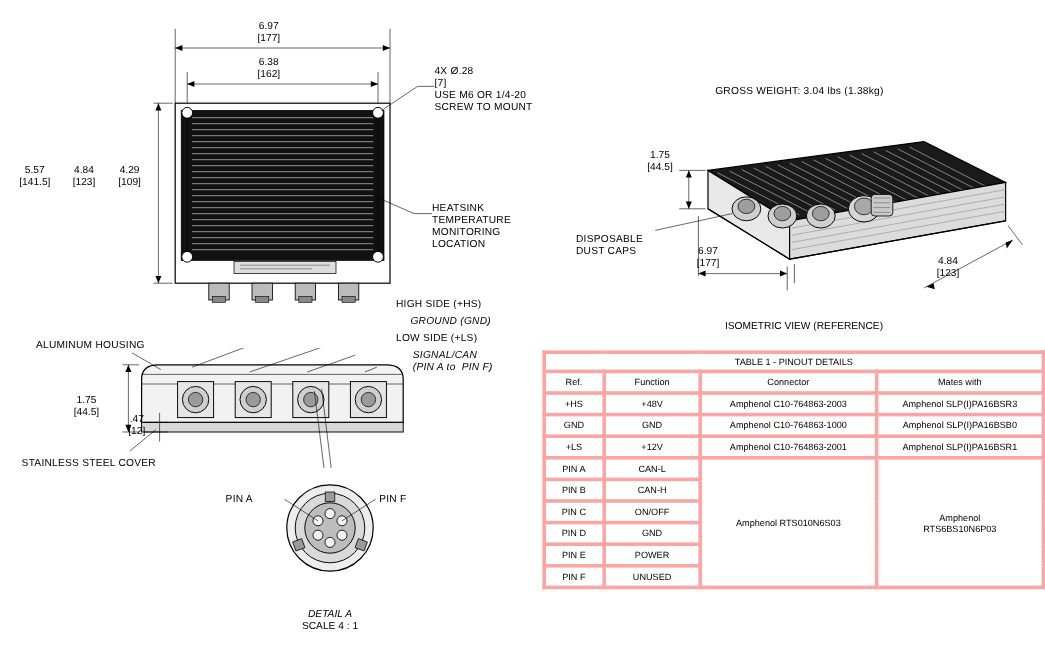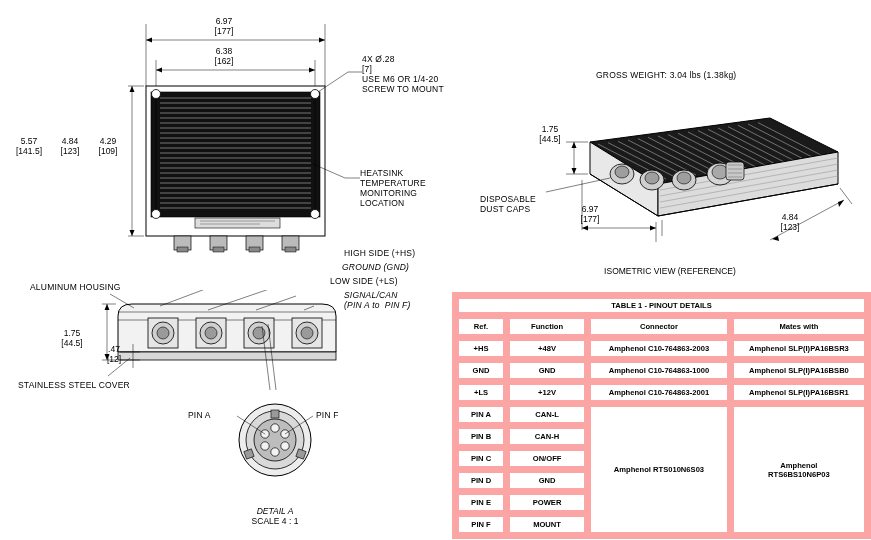--- a/index.html
+++ b/index.html
@@ -17,26 +17,26 @@
   .lbl-c{font-size:8.5px;line-height:10px;text-align:center;white-space:pre;}
   .dim{font-size:8.5px;line-height:10px;text-align:center;white-space:pre;}
   svg{display:block;}
   
   table.pinout{
     border-collapse:collapse;
     font-size:7.6px;
     width:419px;
   }
   table.pinout td,table.pinout th{
-    border:7px solid #fca5a5;
+    border:3px solid #fca5a5;
     text-align:center;
     vertical-align:middle;
     padding:0;
     height:15px;
-    font-weight:bold;
+    font-weight:normal;
   }
   table.pinout .title{
     height:13px;
     font-size:7.6px;
     background:#fff;
   }
   table.pinout .hdr{ height:14px; }
   .col-ref{width:48px;}
   .col-fn{width:80px;}
   .col-conn{width:148px;}
@@ -218,21 +218,21 @@
       <line x1="156" y1="20" x2="196" y2="6"></line>
       <line x1="204" y1="20" x2="214" y2="16"></line>
       <line x1="34" y1="18" x2="10" y2="4"></line>
       <line x1="30" y1="68" x2="8" y2="86"></line>
     </g>
   </svg>
 </div>
 
 <div class="abs lbl" style="left:30px;top:282px;">ALUMINUM HOUSING</div>
 <div class="abs lbl" style="left:18px;top:380px;">STAINLESS STEEL COVER</div>
-<div class="abs lbl" style="left:330px;top:248px;margin-left:14px;">HIGH SIDE (+HS)</div>
+<div class="abs lbl" style="left:330px;top:248px;">HIGH SIDE (+HS)</div>
 <div class="abs lbl" style="left:342px;top:262px;font-style:italic;">GROUND (GND)</div>
 <div class="abs lbl" style="left:330px;top:276px;">LOW SIDE (+LS)</div>
 <div class="abs lbl" style="left:344px;top:290px;font-style:italic;">SIGNAL/CAN
 (PIN A to  PIN F)</div>
 <div class="abs dim" style="left:50px;top:328px;width:44px;">1.75
 [44.5]</div>
 <div class="abs dim" style="left:96px;top:328px;width:36px;margin-top:16px;">.47
 [12]</div>
 
 <div class="abs" style="left:215px;top:392px;width:120px;height:100px;">
@@ -426,17 +426,17 @@
     <tr>
       <td>PIN D</td>
       <td>GND</td>
     </tr>
     <tr>
       <td>PIN E</td>
       <td>POWER</td>
     </tr>
     <tr>
       <td>PIN F</td>
-      <td>MOUNT</td>
+      <td>UNUSED</td>
     </tr>
   </tbody>
     </table>
 </div>
 
 </body></html>

